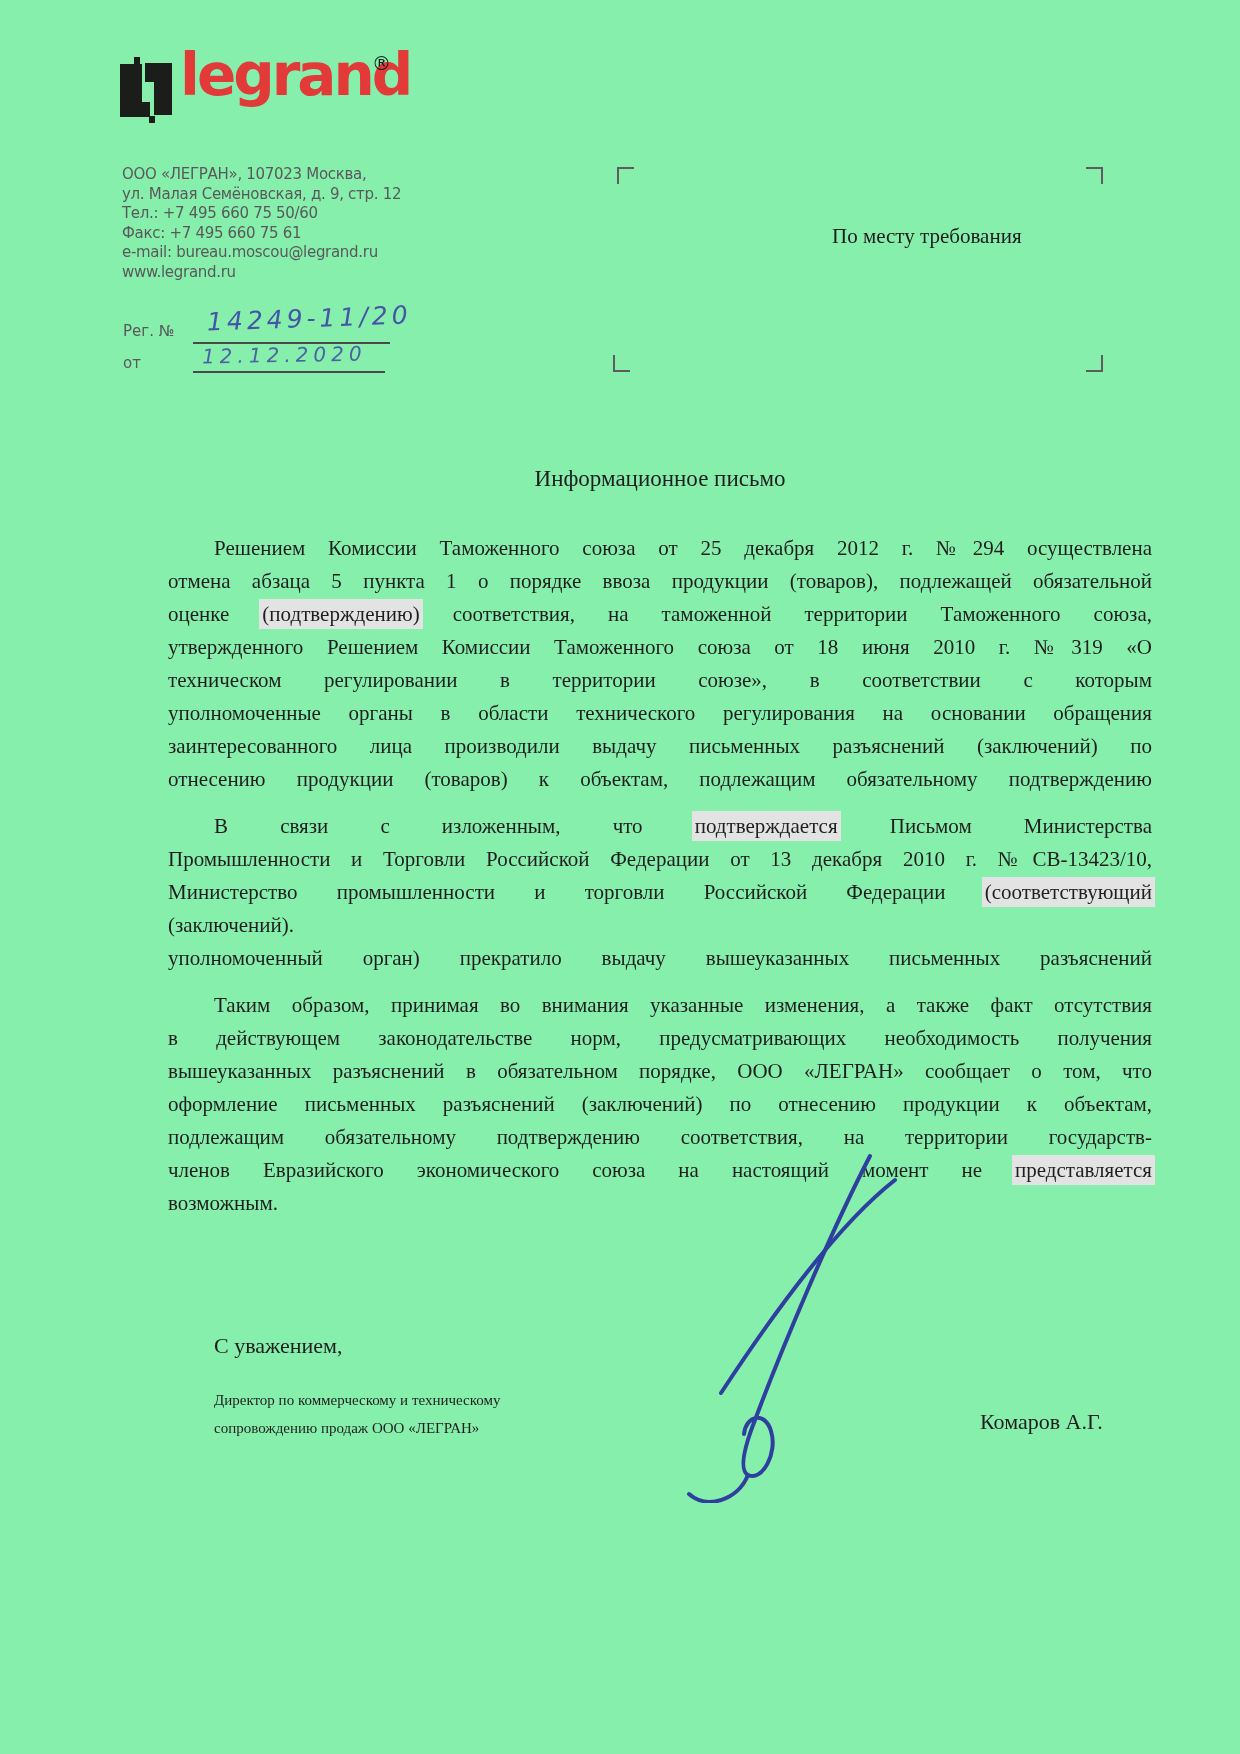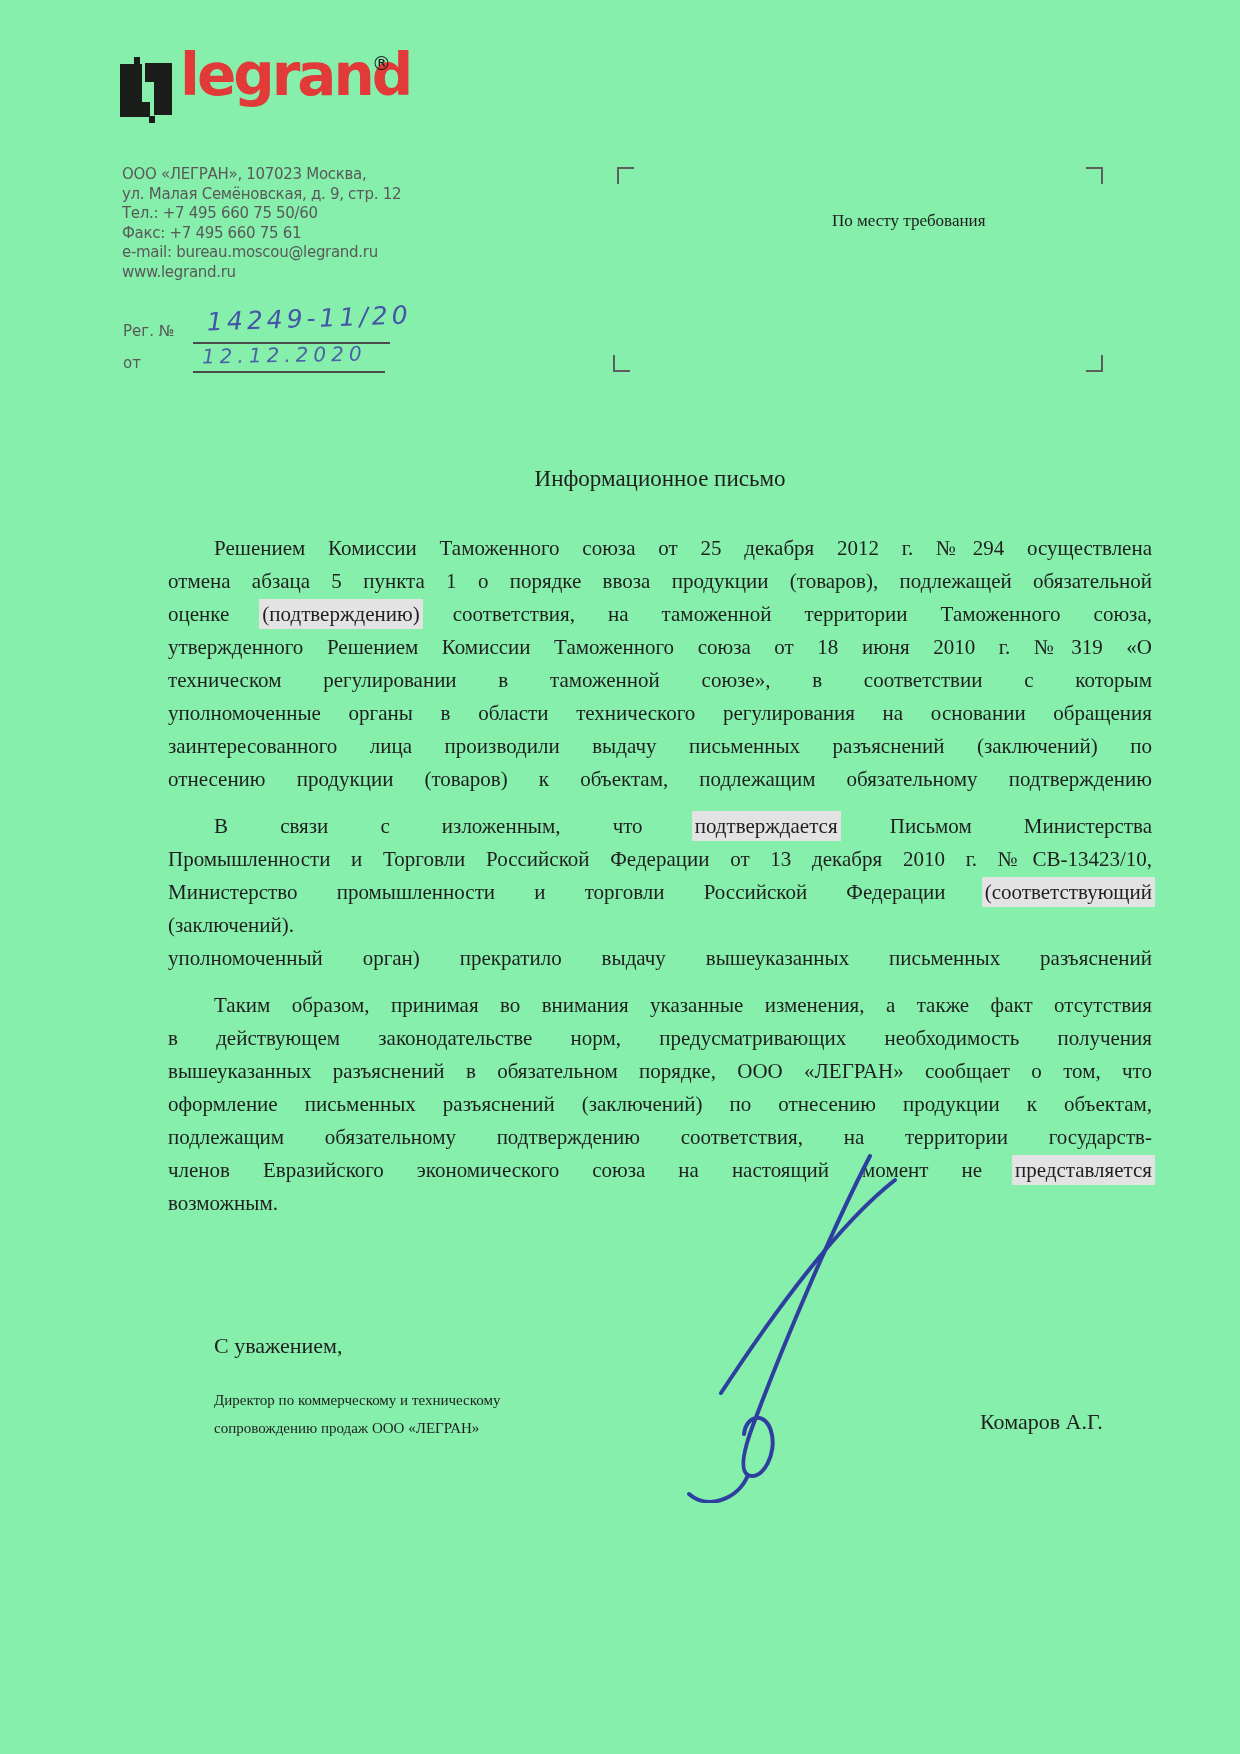--- a/index.html
+++ b/index.html
@@ -29,21 +29,21 @@
   .hand-line{position:absolute;height:2px;background:#4a4a4a;}
   .reg-line{left:193px;top:342px;width:197px;}
   .date-line{left:193px;top:371px;width:192px;}
 
   
   .corner{position:absolute;width:15px;height:15px;border:0 solid #5d5d5d;}
   .corner.tl{left:617px;top:167px;border-top-width:2px;border-left-width:2px;}
   .corner.tr{left:1086px;top:167px;border-top-width:2px;border-right-width:2px;}
   .corner.bl{left:613px;top:355px;border-bottom-width:2px;border-left-width:2px;}
   .corner.br{left:1086px;top:355px;border-bottom-width:2px;border-right-width:2px;}
-  .recipient{position:absolute;left:832px;top:211px;font-size:17px;color:#1c1c1c;}
+  .recipient{position:absolute;left:832px;top:224px;font-size:21px;color:#1c1c1c;}
 
   
   .letter{position:absolute;left:168px;top:462px;width:984px;}
   .letter-title{text-align:center;font-size:23px;line-height:33px;margin-bottom:37px;}
   .para{margin-bottom:14px;}
   .line{font-size:21px;line-height:33px;text-align:justify;text-align-last:justify;
         word-spacing:1px;}
   .line.first{padding-left:46px;}
   .line.last{text-align-last:left;}
   .hl{background:var(--scan-highlight);box-shadow:0 0 0 3px var(--scan-highlight);}
@@ -91,21 +91,21 @@
   <div class="recipient">По месту требования</div>
 
   <div class="letter">
     <div class="letter-title">Информационное письмо</div>
     <div>
         <div class="para">
           <div class="line first"><span>Решением Комиссии Таможенного союза от 25 декабря 2012 г. №294 осуществлена</span></div>
           <div class="line"><span>отмена абзаца 5 пункта 1 о порядке ввоза продукции (товаров), подлежащей обязательной</span></div>
           <div class="line"><span>оценке </span><span class="hl">(подтверждению)</span><span> соответствия, на таможенной территории Таможенного союза,</span></div>
           <div class="line"><span>утвержденного Решением Комиссии Таможенного союза от 18 июня 2010 г. №319 «О</span></div>
-          <div class="line"><span>техническом регулировании в таможенной союзе», в соответствии с которым</span></div>
+          <div class="line"><span>техническом регулировании в территории союзе», в соответствии с которым</span></div>
           <div class="line"><span>уполномоченные органы в области технического регулирования на основании обращения</span></div>
           <div class="line"><span>заинтересованного лица производили выдачу письменных разъяснений (заключений) по</span></div>
           <div class="line"><span>отнесению продукции (товаров) к объектам, подлежащим обязательному подтверждению</span></div>
         </div>
         <div class="para">
           <div class="line first"><span>В связи с изложенным, что </span><span class="hl">подтверждается</span><span> Письмом Министерства</span></div>
           <div class="line"><span>Промышленности и Торговли Российской Федерации от 13 декабря 2010 г. №СВ-13423/10,</span></div>
           <div class="line"><span>Министерство промышленности и торговли Российской Федерации </span><span class="hl">(соответствующий</span></div>
           <div class="line last"><span>(заключений).</span></div>
           <div class="line"><span>уполномоченный орган) прекратило выдачу вышеуказанных письменных разъяснений</span></div>

